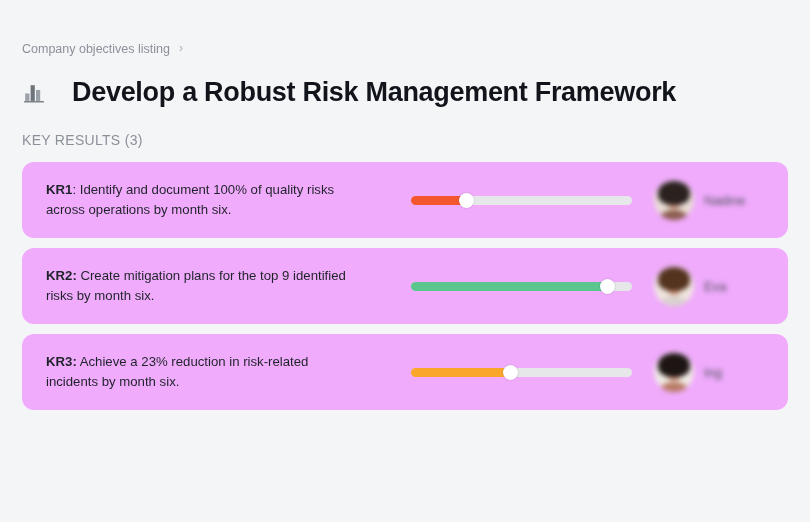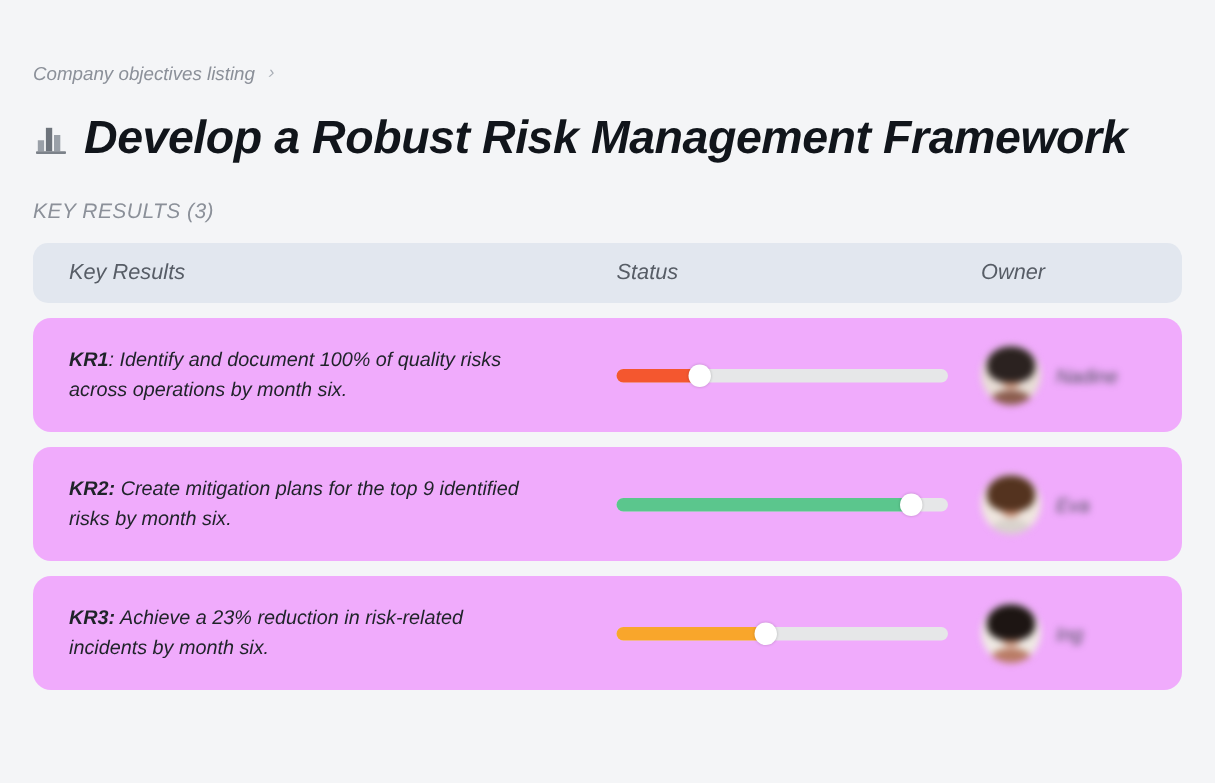--- a/index.html
+++ b/index.html
@@ -15,21 +15,20 @@
     font-family: "Liberation Sans", sans-serif;
     color: #1f2329;
     -webkit-font-smoothing: antialiased;
   }
 
   .page {
     position: relative;
     width: 810px;
     height: 522px;
     padding: 40px 22px 0 22px;
-    font-style: italic;
   }
 
   
   .breadcrumb {
     display: flex;
     align-items: center;
     gap: 9px;
     height: 18px;
     font-size: 12.5px;
     line-height: 18px;
@@ -59,25 +58,26 @@
     height: 36px;
   }
   .title-icon {
     width: 24px;
     height: 24px;
     flex: 0 0 24px;
     display: block;
     transform: translateY(1px);
   }
   .page-title {
-    font-size: 31px;
+    font-size: 27px;
     font-weight: 700;
     letter-spacing: -0.3px;
     color: #11151b;
     white-space: nowrap;
+    margin-left: 16px;
   }
 
   
   .section-label {
     margin-top: 22px;
     font-size: 14px;
     letter-spacing: 0.3px;
     color: #8b9099;
     height: 16px;
   }
@@ -204,25 +204,20 @@
       <rect x="14.0" y="9.0" width="4.2" height="10.9" fill="#9aa0a8"></rect>
       <rect x="2.0" y="19.9" width="20.0" height="1.7" rx="0.6" fill="#7c828a"></rect>
     </svg>
     <h1 class="page-title">Develop a Robust Risk Management Framework</h1>
   </div>
 
   <div class="section-label">KEY RESULTS (3)</div>
 
   <div class="kr-table">
 
-    <div class="kr-head">
-      <div class="col-kr col-title">Key Results</div>
-      <div class="col-status col-title">Status</div>
-      <div class="col-owner col-title">Owner</div>
-    </div>
 
     <div id="rows-container">
         <div class="kr-row">
           <div class="col-kr">
             <div class="kr-text"><span class="kr-tag">KR1</span><span>:</span><span> Identify and document 100% of quality risks across operations by month six.</span></div>
           </div>
           <div class="col-status">
             <div class="progress" style="background: rgb(230, 231, 232);">
               <div class="progress-fill" style="width: 25%; background: rgb(244, 87, 47);"></div>
               <div class="progress-knob" style="left: 25%;"></div>

